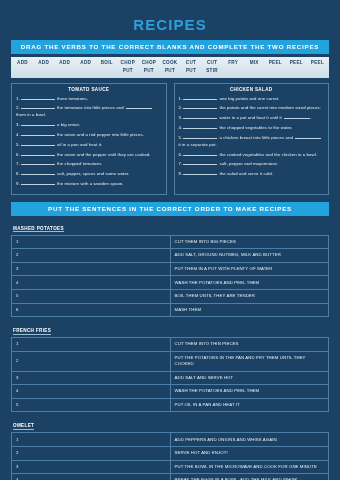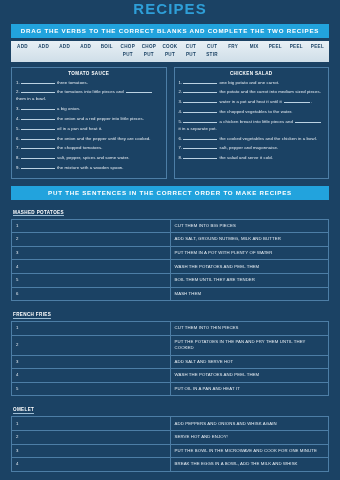--- a/index.html
+++ b/index.html
@@ -22,21 +22,21 @@
     padding: 0 11px;
     background: #1b4264;
     position: relative;
   }
   .title {
     text-align: center;
     color: #2e9fd8;
     font-size: 15px;
     font-weight: bold;
     letter-spacing: 1.1px;
-    padding-top: 1px;
+    padding-top: 17px;
     padding-bottom: 8px;
     line-height: 1;
   }
   .banner {
     background: #22a3dd;
     color: #ffffff;
     text-align: center;
     font-size: 6.2px;
     font-weight: bold;
     letter-spacing: 0.75px;

